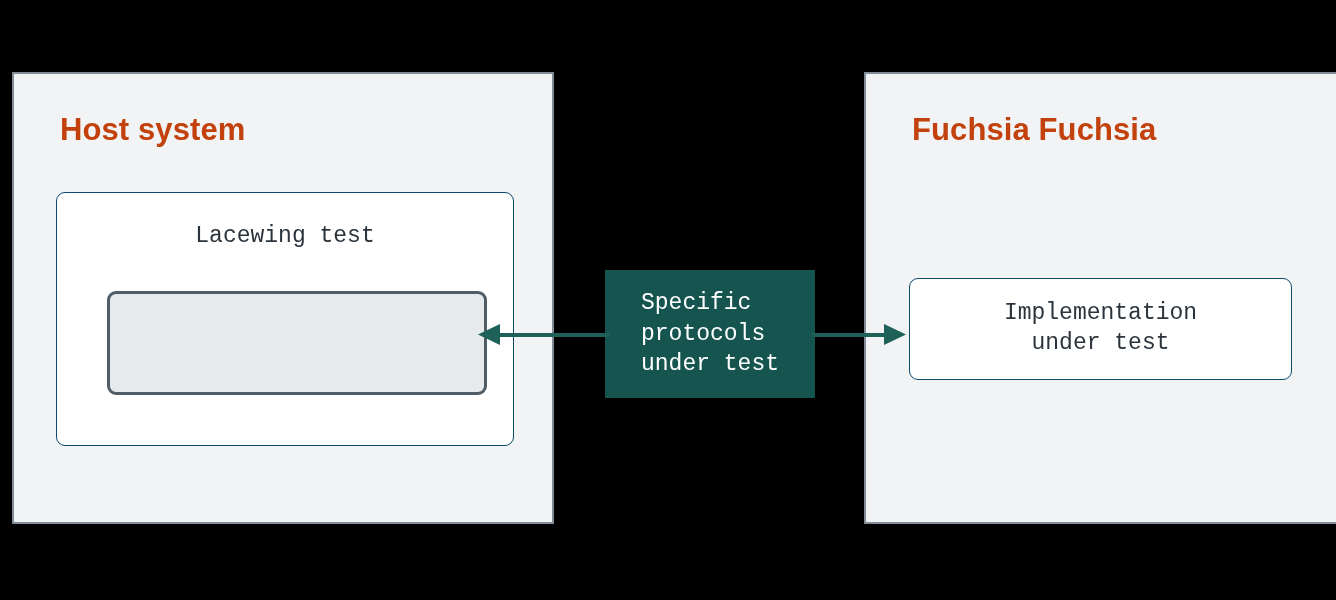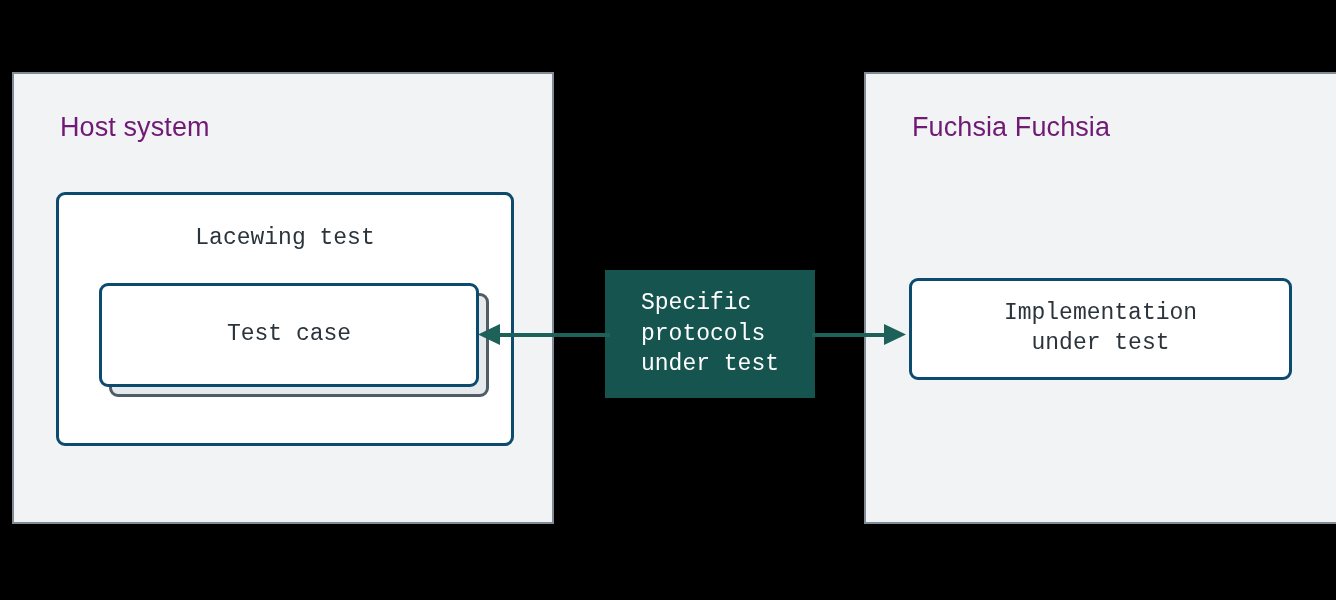--- a/index.html
+++ b/index.html
@@ -28,34 +28,34 @@
     border: 2px solid #808b96;
     box-sizing: border-box;
   }
   #host-panel  { left: 12px;  top: 72px; width: 542px; height: 452px; }
   #fuchsia-panel { left: 864px; top: 72px; width: 482px; height: 452px;
                    border-right: none; }
 
   .panel-title {
     position: absolute;
     font-family: "Liberation Sans", sans-serif;
-    font-size: 27px;
-    font-weight: 400;
-    color: #701a75;
+    font-size: 31px;
+    font-weight: 700;
+    color: #c2410c;
     letter-spacing: 0.1px;
     white-space: nowrap;
   }
   #host-title    { left: 46px;  top: 38px; }
   #fuchsia-title { left: 46px;  top: 38px; }
 
   
   .box {
     position: absolute;
     background: #ffffff;
-    border: 3px solid #0c4a6e;
+    border: 1px solid #0c4a6e;
     border-radius: 9px;
     box-sizing: border-box;
     display: flex;
     align-items: center;
     justify-content: center;
     text-align: center;
   }
   .box-label {
     font-family: "Liberation Mono", "DejaVu Sans Mono", monospace;
     font-size: 23px;
@@ -149,23 +149,20 @@
 <div id="canvas">
 
   <div class="panel" id="host-panel">
     <div class="panel-title" id="host-title">Host system</div>
 
     <div class="box" id="lacewing-box">
       <div class="box-label" id="lacewing-label">Lacewing test</div>
 
       <div id="testcase-stack">
         <div id="testcase-back"></div>
-        <div class="box" id="testcase-front">
-          <span class="box-label">Test case</span>
-        </div>
       </div>
     </div>
   </div>
 
   <div class="panel" id="fuchsia-panel">
     <div class="panel-title" id="fuchsia-title">Fuchsia Fuchsia</div>
 
     <div class="box" id="impl-box">
       <span class="box-label">Implementation
 under test</span>

